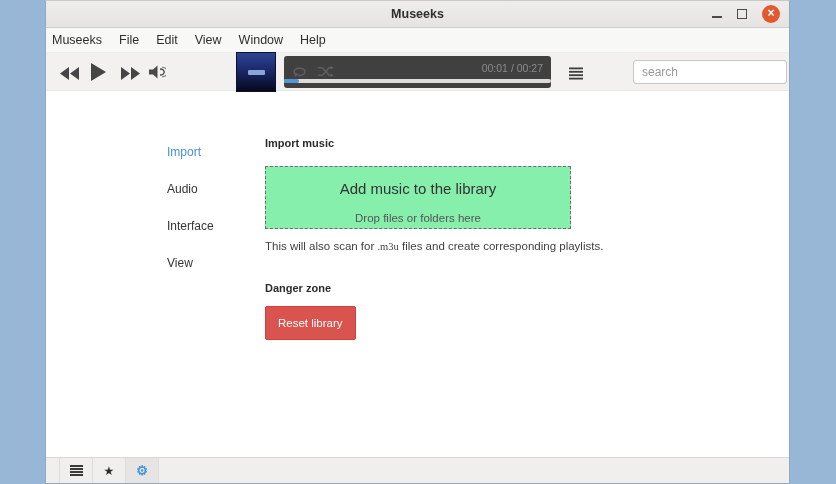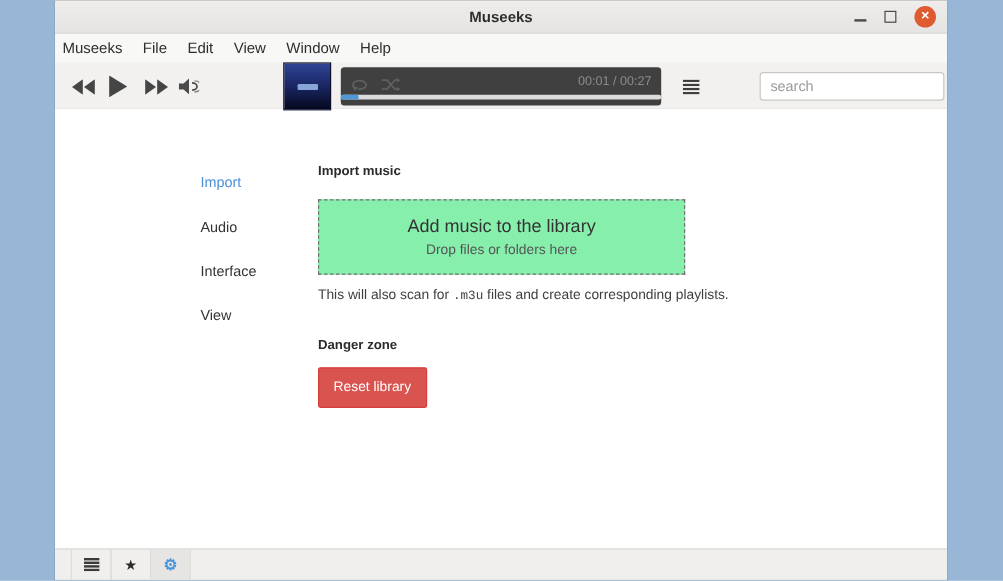--- a/index.html
+++ b/index.html
@@ -57,23 +57,23 @@
   .sidenav { position:absolute; left:121px; top:54px; }
   .nav-item { display:block; font-size:12px; color:#333; margin-bottom:23px; cursor:pointer; }
   .nav-item.active { color:#4a90d9; }
 
   .heading { position:absolute; left:219px; font-size:11px; font-weight:bold; color:#2b2b2b; }
   .heading-import { top:46px; }
   .heading-danger { top:191px; }
   .dropzone { position:absolute; left:219px; top:75px; width:306px; height:63px;
               border:1px dashed #6f6f6f; text-align:center; padding-top:13px; cursor:pointer; background:#86efac; }
   .dz-title { font-size:15px; color:#333; }
-  .dz-sub { font-size:11.5px; color:#555; margin-top:6px; }
+  .dz-sub { font-size:11.5px; color:#555; margin-top:15px; }
   .note { position:absolute; left:219px; top:149px; font-size:11.5px; color:#3f3f3f; }
-  .note code { font-family:Liberation Mono, monospace; font-size:10.5px; color:#3f3f3f; }
+  .note code { font-family:Liberation Serif, serif; font-size:10.5px; color:#3f3f3f; }
   .reset-btn { position:absolute; left:219px; top:215px; background:#d9534f; border:1px solid #d43f3a;
                color:#fff; font-size:11.5px; padding:10px 12px; border-radius:2px; cursor:pointer;
                font-family:"Liberation Sans", sans-serif; }
 
   
   .footer { position:absolute; left:0; right:0; bottom:0; height:26px; background:#f0efed;
             border-top:1px solid #d8d7d5; }
   .f-cell { position:absolute; top:0; width:34px; height:100%;
             border-left:1px solid #dddcda; border-right:1px solid #dddcda;
             display:flex; align-items:center; justify-content:center; cursor:pointer; }

